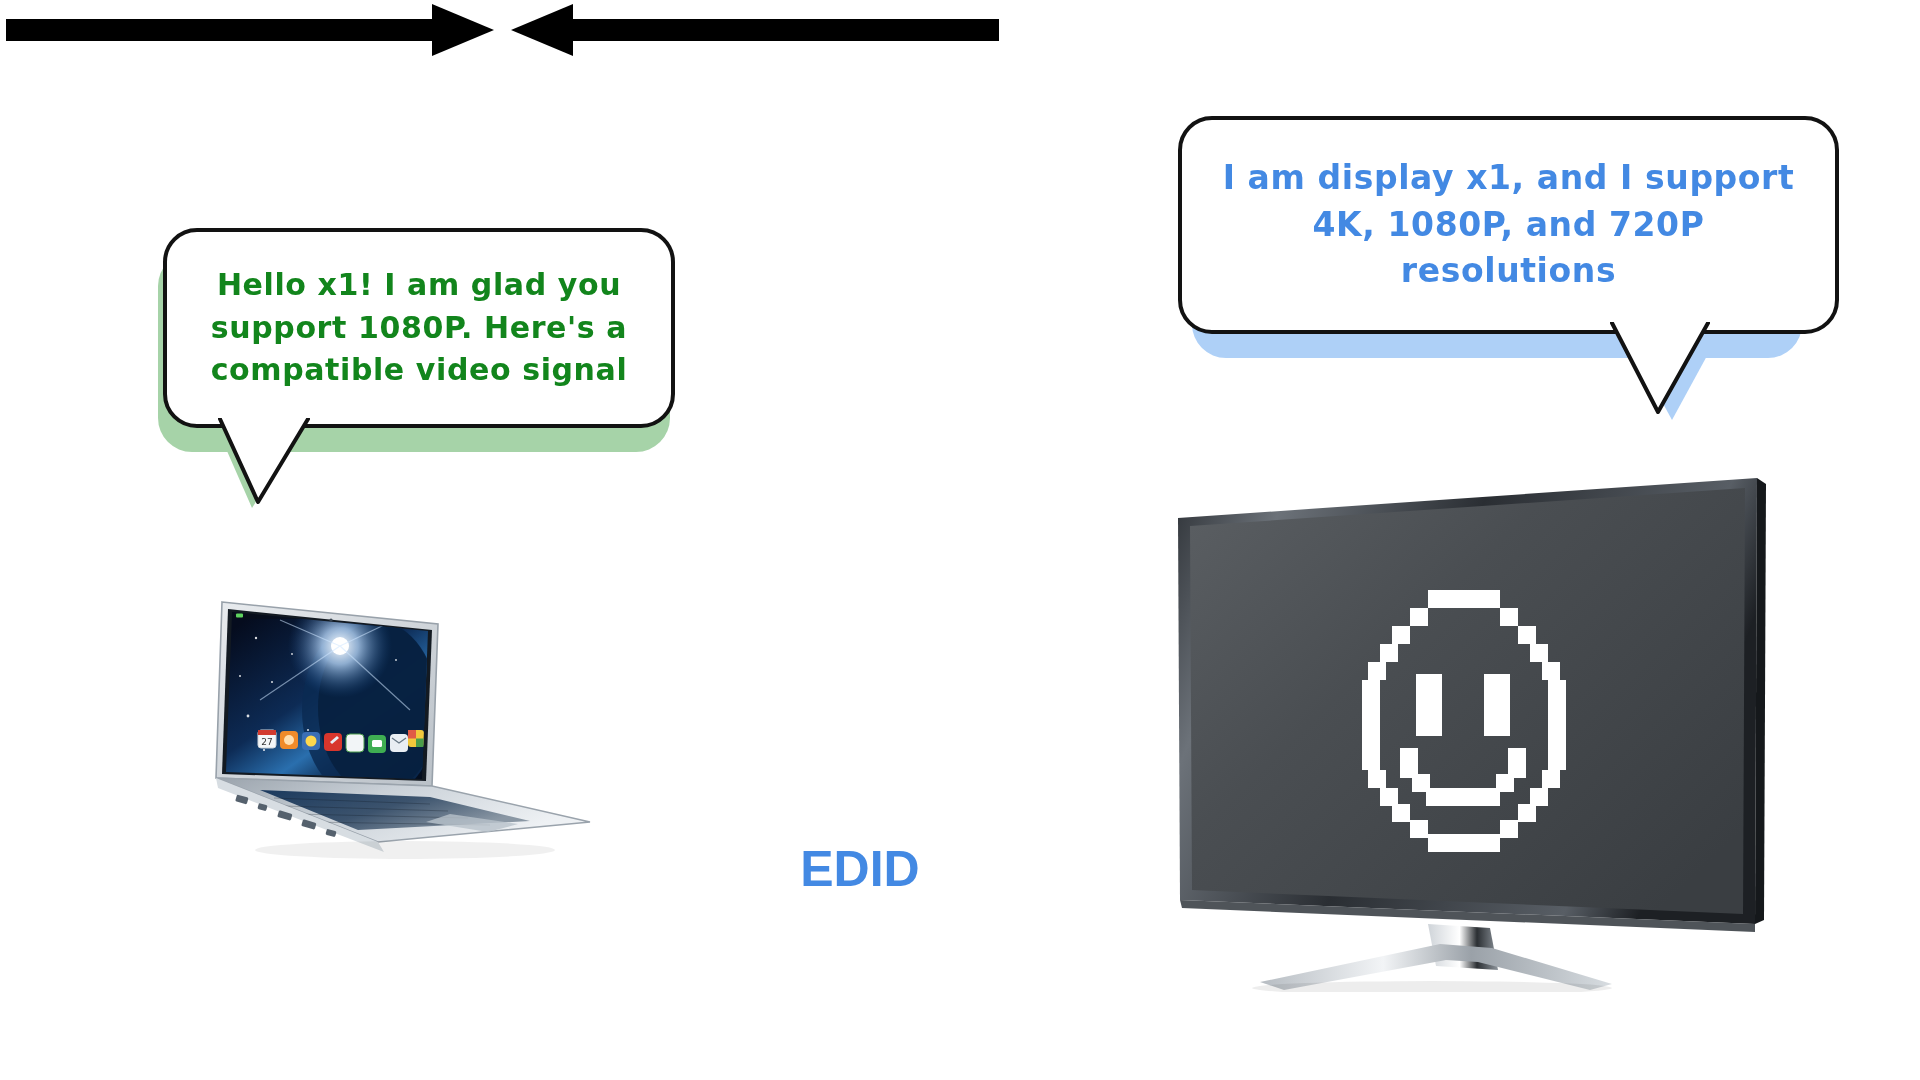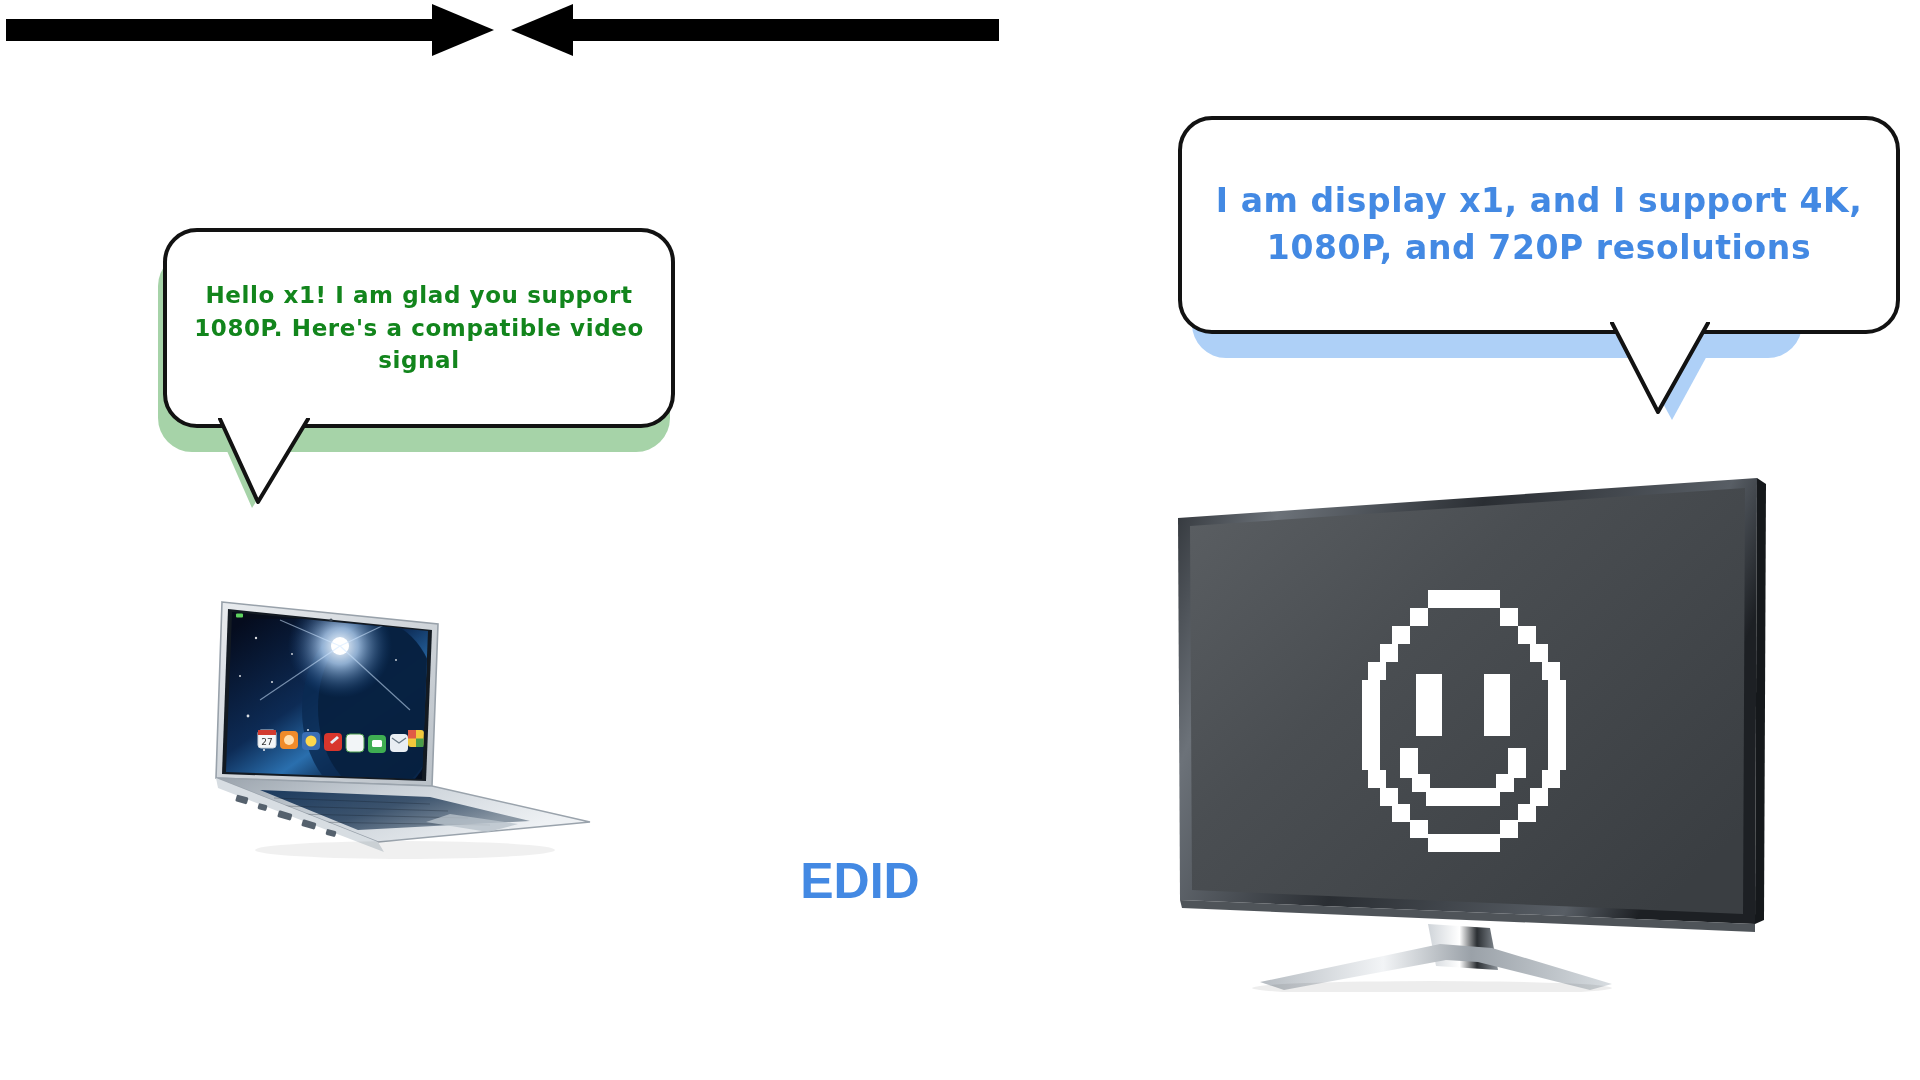--- a/index.html
+++ b/index.html
@@ -40,21 +40,21 @@
     white-space: pre-line;
   }
 
   
   #green-bubble {
     left: 163px; top: 228px;
     width: 512px; height: 200px;
   }
   #green-bubble .bubble-text {
     color: #12851c;
-    font-size: 23px;
+    font-size: 30px;
     padding: 0 26px;
   }
   #green-bubble-shadow {
     left: 158px; top: 252px;
     width: 512px; height: 200px;
     background: #a6d3a8;
   }
   
   #green-tail {
     position: absolute;
@@ -65,21 +65,21 @@
   #green-tail-shadow {
     position: absolute;
     left: 214px; top: 424px;
     width: 92px; height: 86px;
     z-index: 3;
   }
 
   
   #blue-bubble {
     left: 1178px; top: 116px;
-    width: 722px; height: 218px;
+    width: 661px; height: 218px;
   }
   #blue-bubble .bubble-text {
     color: #4389e3;
     font-size: 33px;
     padding: 0 30px;
   }
   #blue-bubble-shadow {
     left: 1192px; top: 140px;
     width: 610px; height: 218px;
     background: #aed0f7;
@@ -110,21 +110,20 @@
     left: 630px; top: 570px; width: 460px;
     text-align: center;
     color: #12851c;
     font-size: 50px;
   }
   #label-edid {
     left: 630px; top: 840px; width: 460px;
     text-align: center;
     color: #4389e3;
     font-size: 50px;
-    margin-top: 12px;
   }
 
   
   #laptop {
     position: absolute;
     left: 200px; top: 590px;
     width: 400px; height: 280px;
     z-index: 5;
   }
 

